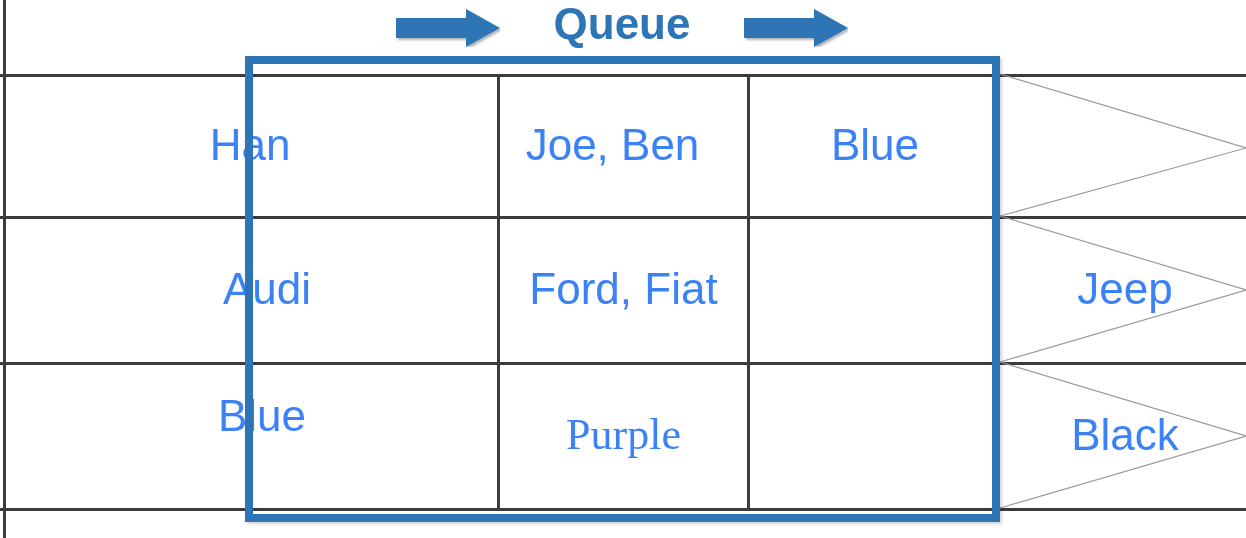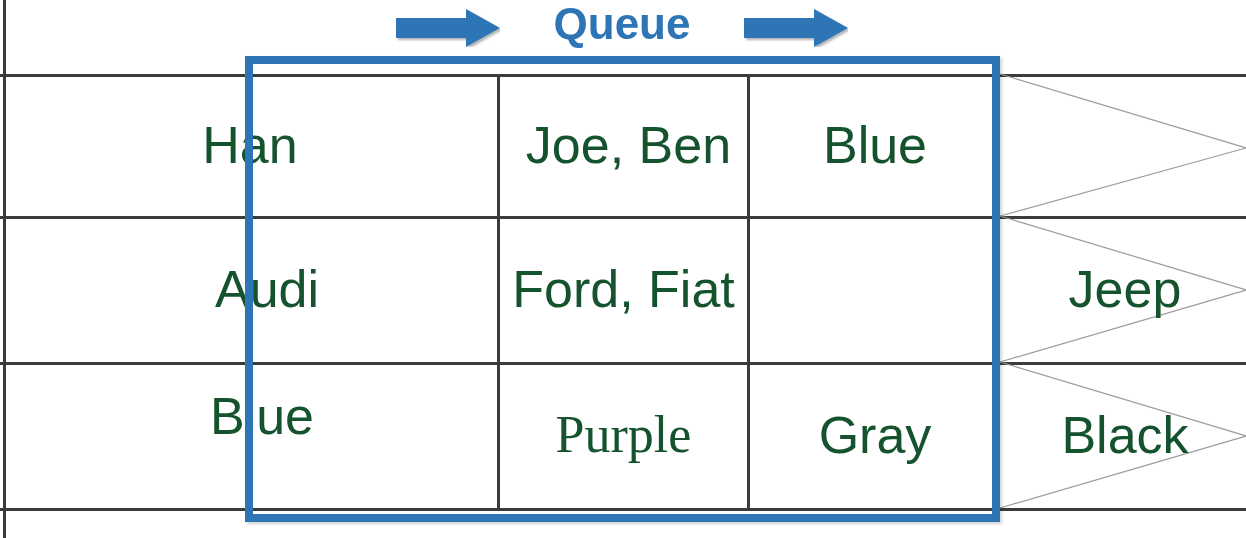--- a/index.html
+++ b/index.html
@@ -74,22 +74,22 @@
     width: 3px;
     background: #3B3B3B;
   }
 
   
   .cell {
     position: absolute;
     display: flex;
     align-items: center;
     justify-content: center;
-    font-size: 52px;
-    color: #14532d;
+    font-size: 44px;
+    color: #3b82f6;
     white-space: nowrap;
     line-height: 1;
   }
 
   
   .queue-box {
     position: absolute;
     left: 245px;
     top: 56px;
     width: 755px;
@@ -157,29 +157,28 @@
 
   <svg class="chevron-layer" width="1246" height="538" viewBox="0 0 1246 538">
     <g stroke="#9A9A9A" stroke-width="1.2" fill="none">
       <path d="M 1000 74  L 1246 148 L 1000 216"></path>
       <path d="M 1000 216 L 1246 290 L 1000 362"></path>
       <path d="M 1000 362 L 1246 436 L 1000 508"></path>
     </g>
   </svg>
 
   <div class="cell" style="left:3px;   top:74px;  width:494px; height:142px;">Han</div>
-  <div class="cell" style="left:516px; top:74px;  width:225px; height:142px;">Joe, Ben</div>
+  <div class="cell" style="left:500px; top:74px;  width:225px; height:142px;">Joe, Ben</div>
   <div class="cell" style="left:750px; top:74px;  width:250px; height:142px;">Blue</div>
   <div class="cell" style="left: 1000px; top: 74px; width: 250px; height: 142px;"></div>
 
   <div class="cell" style="left:3px;   top:216px; width:494px; height:146px;padding-left:17px;">Audi</div>
   <div class="cell" style="left:500px; top:216px; width:247px; height:146px;">Ford, Fiat</div>
   <div class="cell" style="left:750px; top:216px; width:250px; height:146px;"></div>
   <div class="cell" style="left: 1000px; top: 216px; width: 250px; height: 146px;">Jeep</div>
 
   <div class="cell" style="left:6px;   top:362px; width:494px; height:108px;margin-left:9px;">Blue</div>
   <div class="cell" style="left:500px; top:362px; width:247px; height:146px;font-family:Liberation Serif, serif;">Purple</div>
-  <div class="cell" style="left:750px; top:362px; width:250px; height:146px;">Gray</div>
   <div class="cell" style="left: 1000px; top: 362px; width: 250px; height: 146px;">Black</div>
 
   <div class="queue-box"></div>
 
 </div>
 
 </body></html>

